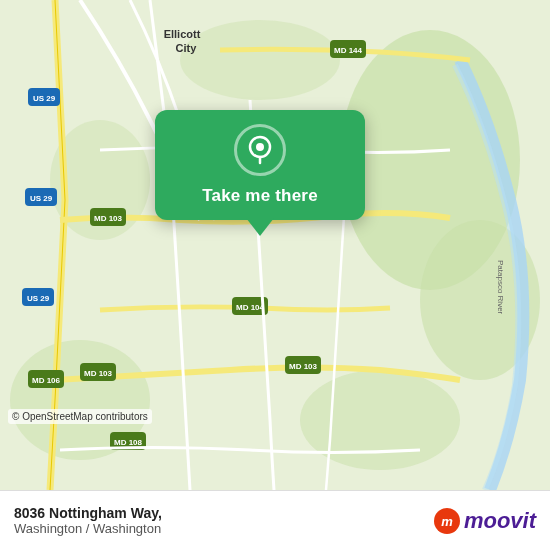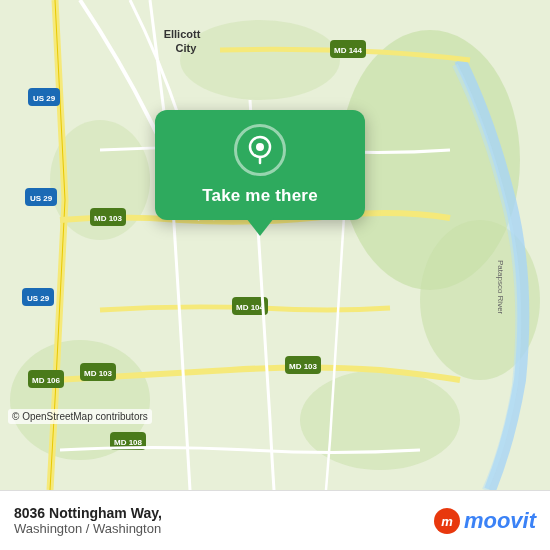--- a/index.html
+++ b/index.html
@@ -231,15 +231,15 @@
 <div id="bottom-bar">
   <div id="address-section">
     <span id="address-text">8036 Nottingham Way,</span>
     <span id="city-text">Washington / Washington</span>
   </div>
   <div id="moovit-logo">
     <svg id="moovit-icon" width="28" height="28" viewBox="0 0 28 28" xmlns="http://www.w3.org/2000/svg">
       <circle cx="14" cy="14" r="13" fill="#e8380d"></circle>
       <text x="14" y="19" font-size="13" fill="white" text-anchor="middle" font-weight="bold" font-family="Arial">m</text>
     </svg>
-    <span style="font-size:22px;font-weight:800;color:#3b82f6;font-style:italic;">moovit</span>
+    <span style="font-size:22px;font-weight:800;color:#4c1d95;font-style:italic;">moovit</span>
   </div>
 </div>
 
 </body></html>

